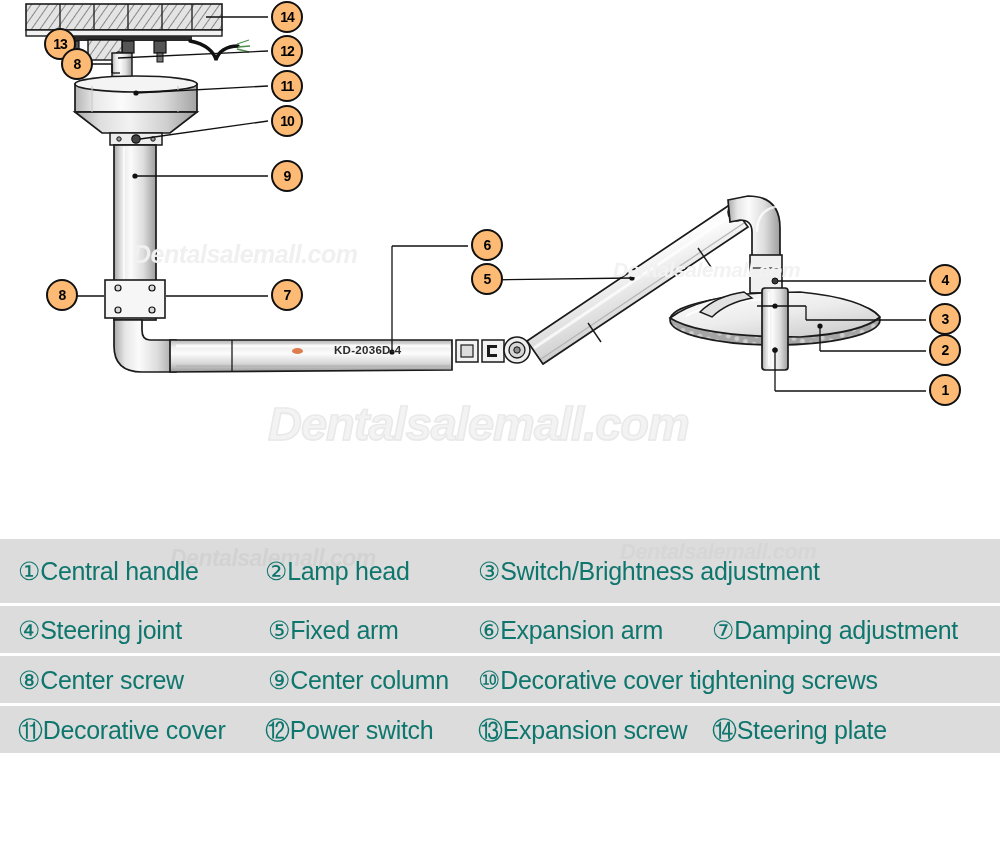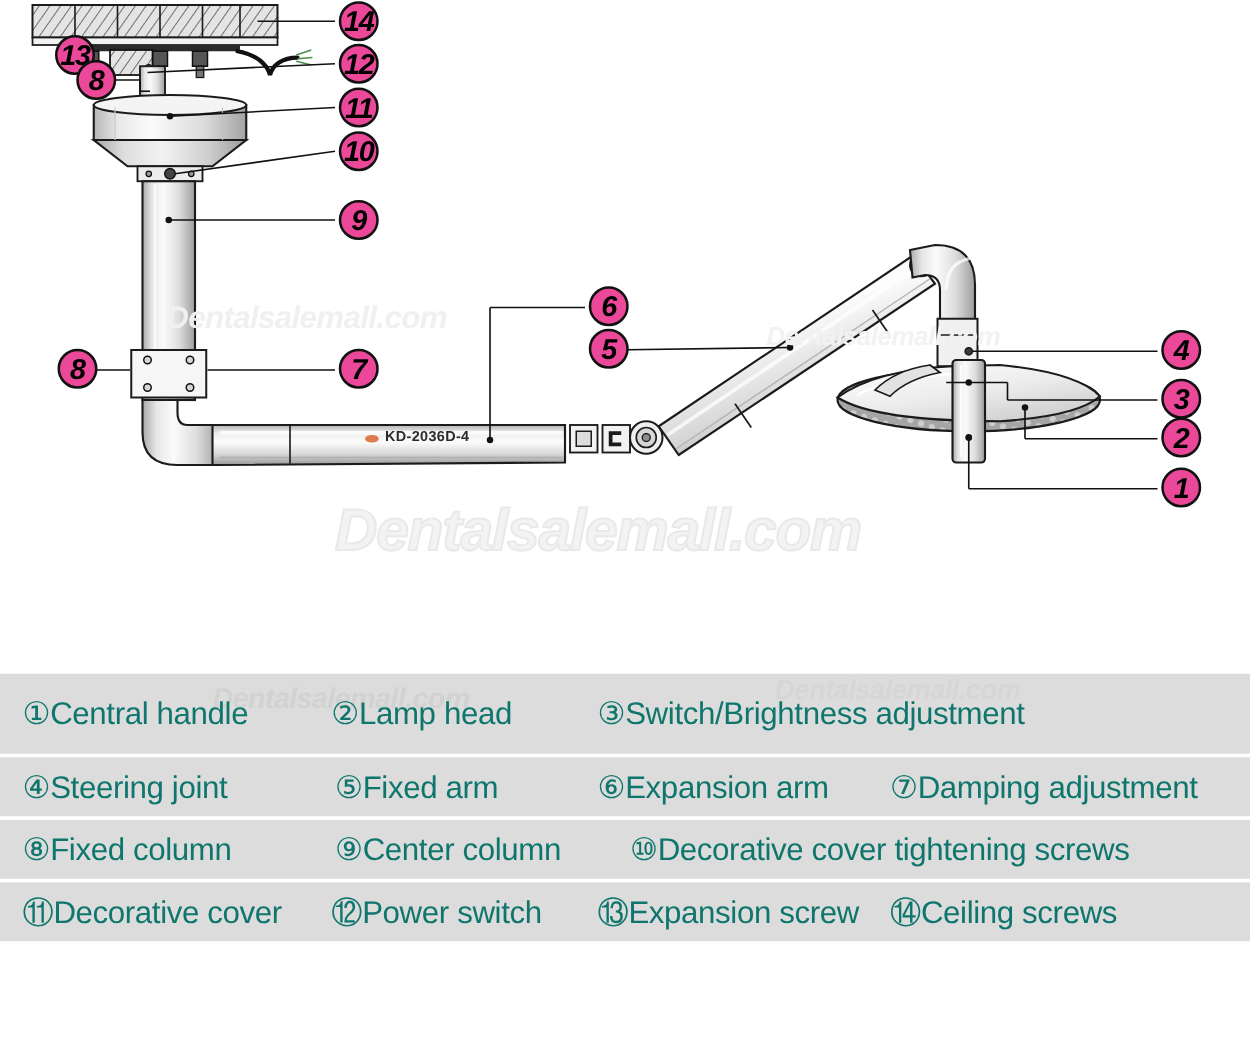--- a/index.html
+++ b/index.html
@@ -17,36 +17,35 @@
   #diagram-area{
     position:absolute;left:0;top:0;width:1000px;height:536px;
     background:#ffffff;overflow:hidden;
   }
   #diagram-svg{position:absolute;left:0;top:0;}
 
   
   .callout{
     position:absolute;
     width:32px;height:32px;border-radius:50%;
-    background:#ec4899;border:2px solid #111;
+    background:#fdba74;border:2px solid #111;
     box-sizing:border-box;
     display:flex;align-items:center;justify-content:center;
     font-family:"Liberation Sans", sans-serif;
-    font-weight:bold;font-size:23px;line-height:1;color:#000;
+    font-weight:bold;font-size:14px;line-height:1;color:#000;
     letter-spacing:-1px;
     z-index:6;
-    font-style:italic;
   }
 
   
   #model-label{
     position:absolute;
     font-family:"Liberation Sans", sans-serif;
     font-size:11.5px;font-weight:bold;color:#2b2b2b;
-    letter-spacing:.3px;white-space:nowrap;z-index:7;
+    letter-spacing:.3px;white-space:nowrap;z-index:7;margin-left:26px;
   }
   #brand-dot{
     position:absolute;width:11px;height:6px;border-radius:50%;
     background:#d8662e;opacity:.85;z-index:7;
   }
 
   
   .wm{
     position:absolute;
     font-family:"Liberation Sans", sans-serif;
@@ -405,26 +404,26 @@
     </div>
 
     <div class="legend-row">
       <div class="legend-item" style="left:18px;"><span>④</span><span>Steering joint</span></div>
       <div class="legend-item" style="left:268px;"><span>⑤</span><span>Fixed arm</span></div>
       <div class="legend-item" style="left:478px;"><span>⑥</span><span>Expansion arm</span></div>
       <div class="legend-item" style="left:712px;"><span>⑦</span><span>Damping adjustment</span></div>
     </div>
 
     <div class="legend-row">
-      <div class="legend-item" style="left:18px;"><span>⑧</span><span>Fixed column</span></div>
+      <div class="legend-item" style="left:18px;"><span>⑧</span><span>Center screw</span></div>
       <div class="legend-item" style="left:268px;"><span>⑨</span><span>Center column</span></div>
-      <div class="legend-item" style="left:504px;text-align:right;"><span>⑩</span><span>Decorative cover tightening screws</span></div>
+      <div class="legend-item" style="left:478px;text-align:right;"><span>⑩</span><span>Decorative cover tightening screws</span></div>
     </div>
 
     <div class="legend-row">
       <div class="legend-item" style="left:18px;"><span>⑪</span><span>Decorative cover</span></div>
       <div class="legend-item" style="left:265px;"><span>⑫</span><span>Power switch</span></div>
       <div class="legend-item" style="left:478px;"><span>⑬</span><span>Expansion screw</span></div>
-      <div class="legend-item" style="left:712px;"><span>⑭</span><span>Ceiling screws</span></div>
+      <div class="legend-item" style="left:712px;"><span>⑭</span><span>Steering plate</span></div>
     </div>
 
   </div>
 </div>
 
 </body></html>

